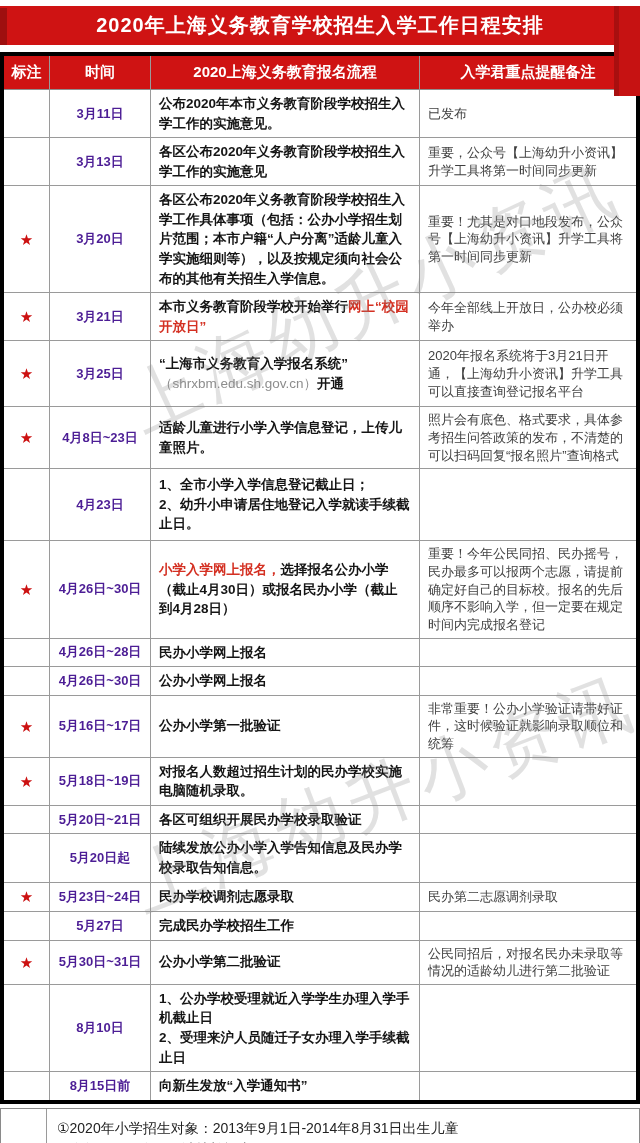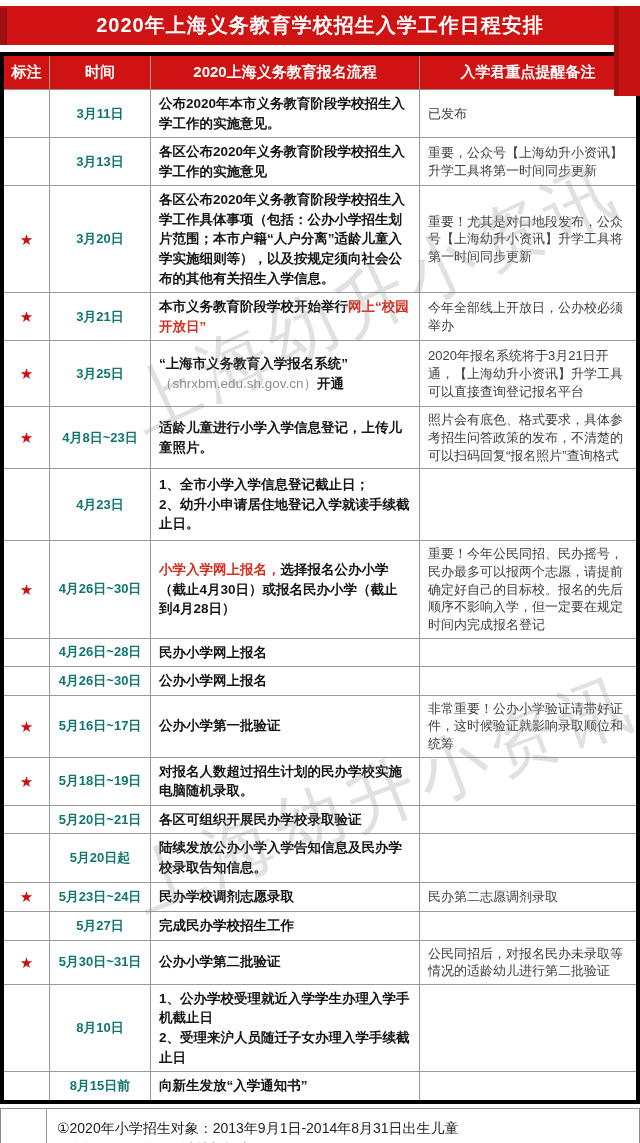--- a/index.html
+++ b/index.html
@@ -35,21 +35,21 @@
   .c2{ width:101px; border-right:1px solid #9a9a9a; }
   .c3{ width:269px; border-right:1px solid #9a9a9a; }
   .c4{ flex:1; }
   .row{ display:flex; }
   .row + .row{ border-top:1px solid #9a9a9a; }
   .cell{ display:flex; align-items:center; }
   .c-star{ justify-content:center; }
   .star{ color:#cc1111; font-size:15px; line-height:1; }
   .c-time{
     justify-content:center; text-align:center; padding:2px;
-    font-size:13px; font-weight:bold; color:#0f766e;
+    font-size:13px; font-weight:bold; color:#4c1d95;
   }
   .c-flow{ padding:4px 8px; }
   .c-flow .txt{
     white-space:pre-wrap; font-size:13.5px; font-weight:bold;
     color:#151515; line-height:1.45;
   }
   .c-remark{ padding:4px 8px; }
   .c-remark .txt{ font-size:13px; color:#3f3f3f; line-height:1.36; }
   .seg-red{ color:#d43022; }
   .seg-gray{ color:#8d8d8d; font-weight:normal;text-align:right; }

